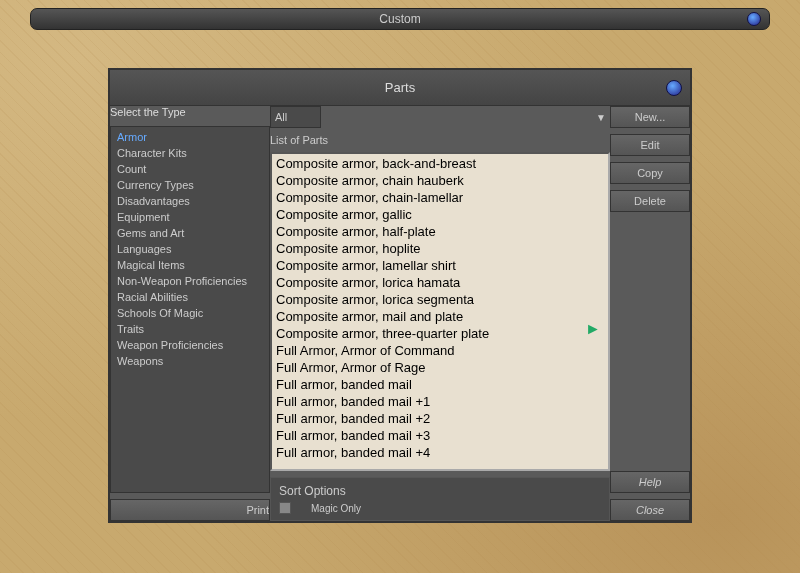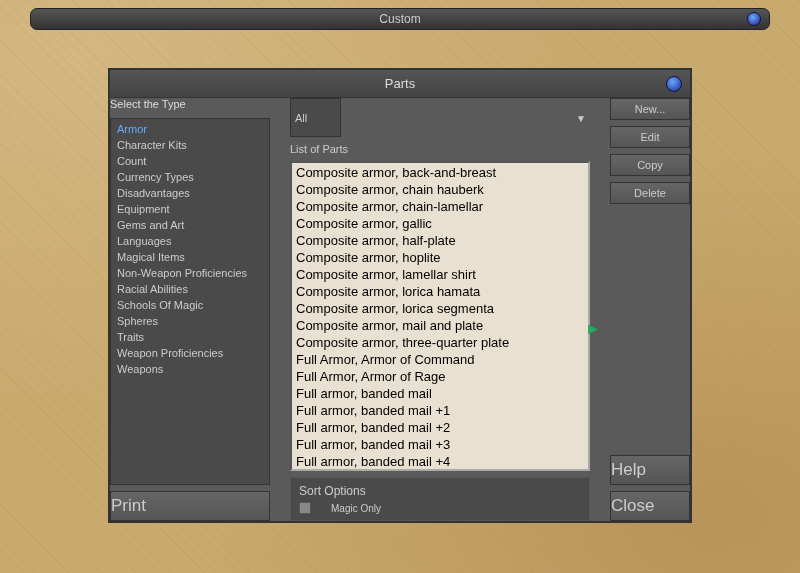--- a/index.html
+++ b/index.html
@@ -70,21 +70,21 @@
       bottom: 50px;
       background: #5a5a5a;
       border: 2px solid #333;
       z-index: 5;
       display: flex;
       flex-direction: column;
     }
 
     .dialog-header {
       background: linear-gradient(to bottom, #555, #444);
-      height: 28px;
+      height: 36px;
       display: flex;
       align-items: center;
       justify-content: center;
       color: #ddd;
       font-size: 13px;
       border-bottom: 1px solid #333;
       position: relative;
       text-align: center;
     }
 
@@ -94,21 +94,21 @@
       width: 16px;
       height: 16px;
       background: radial-gradient(circle at 40% 35%, #6af, #228);
       border-radius: 50%;
       border: 1px solid #114;
     }
 
     .dialog-body {
       display: flex;
       flex: 1;
-      gap: 20px;
+      gap: 0;
       min-height: 0;
     }
 
     
     .left-panel {
       width: 160px;
       display: flex;
       flex-direction: column;
       gap: 6px;
       flex-shrink: 0;
@@ -138,23 +138,23 @@
 
     .type-list-item.selected {
       color: #6af;
     }
 
     .print-btn {
       background: linear-gradient(to bottom, #666, #555);
       border: 1px solid #333;
       color: #ccc;
       padding: 4px 0;
-      text-align: left;
-      cursor: pointer;
-      font-size: 17px;
+      text-align: right;
+      cursor: pointer;
+      font-size: 11px;
       width: 100%;
     }
 
     
     .middle-panel {
       flex: 1;
       display: flex;
       flex-direction: column;
       gap: 6px;
       min-width: 0;
@@ -166,21 +166,21 @@
       gap: 4px;
     }
 
     .dropdown {
       flex: 1;
       background: #4a4a4a;
       border: 1px solid #333;
       color: #ccc;
       padding: 2px 4px;
       font-size: 11px;
-      height: 39px;
+      height: 22px;
       appearance: none;
       -webkit-appearance: none;
       cursor: pointer;
       position: relative;
     }
 
     .dropdown-wrapper {
       flex: 1;
       position: relative;
     }
@@ -280,24 +280,25 @@
       width: 100%;
     }
 
     .spacer { flex: 1; }
 
     .help-btn, .close-btn {
       background: linear-gradient(to bottom, #666, #555);
       border: 1px solid #333;
       color: #ccc;
       padding: 4px 0;
-      text-align: left;
-      cursor: pointer;
-      font-size: 17px;
+      text-align: center;
+      cursor: pointer;
+      font-size: 11px;
       width: 100%;
+      font-style: italic;
     }
 
     
     .cursor-indicator {
       position: absolute;
       color: #2a6;
       font-size: 16px;
       pointer-events: none;
       z-index: 20;
     }
@@ -326,21 +327,20 @@
           <div class="type-list-item">Count</div>
           <div class="type-list-item">Currency Types</div>
           <div class="type-list-item">Disadvantages</div>
           <div class="type-list-item">Equipment</div>
           <div class="type-list-item">Gems and Art</div>
           <div class="type-list-item">Languages</div>
           <div class="type-list-item">Magical Items</div>
           <div class="type-list-item">Non-Weapon Proficiencies</div>
           <div class="type-list-item">Racial Abilities</div>
           <div class="type-list-item">Schools Of Magic</div>
-          <div class="type-list-item">Spheres</div>
           <div class="type-list-item">Traits</div>
           <div class="type-list-item">Weapon Proficiencies</div>
           <div class="type-list-item">Weapons</div>
         </div>
       <div class="print-btn">Print</div>
     </div>
 
     <div class="middle-panel">
       <div class="dropdown-row">
         <div class="dropdown-wrapper">

